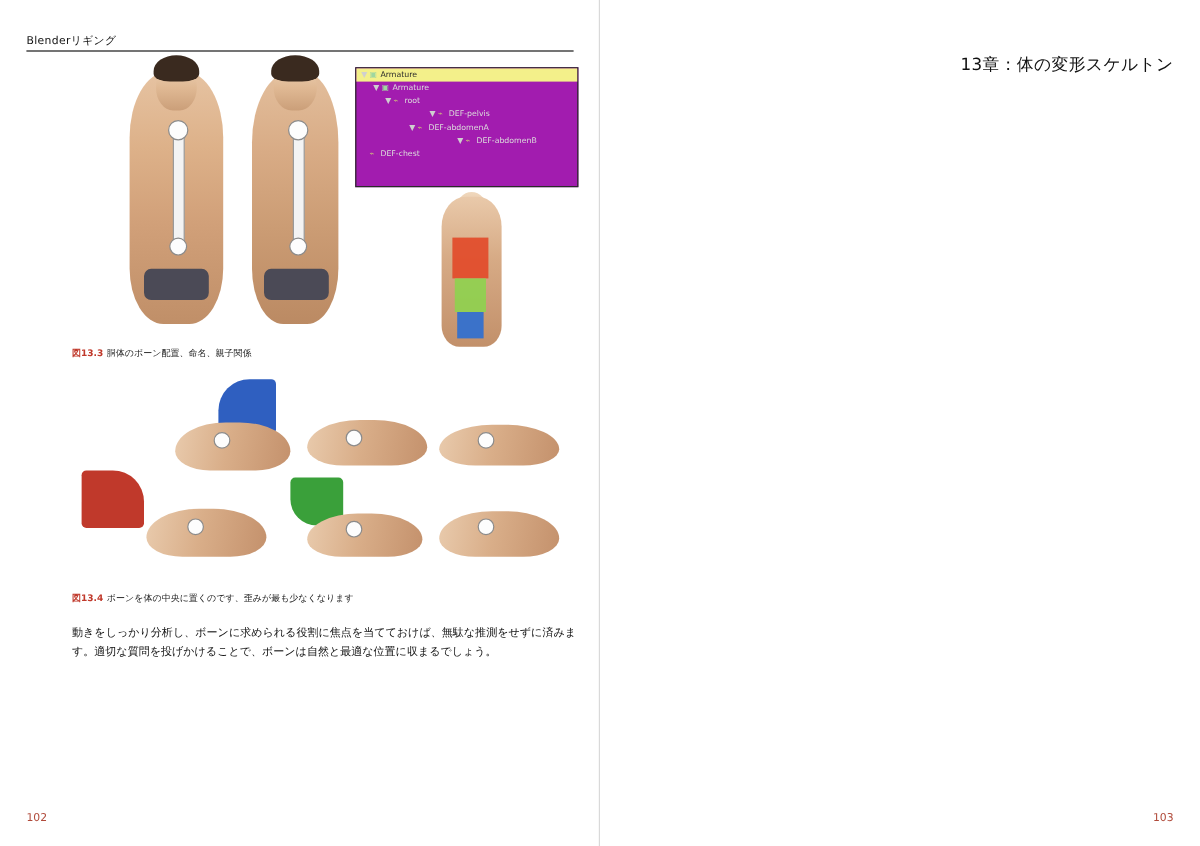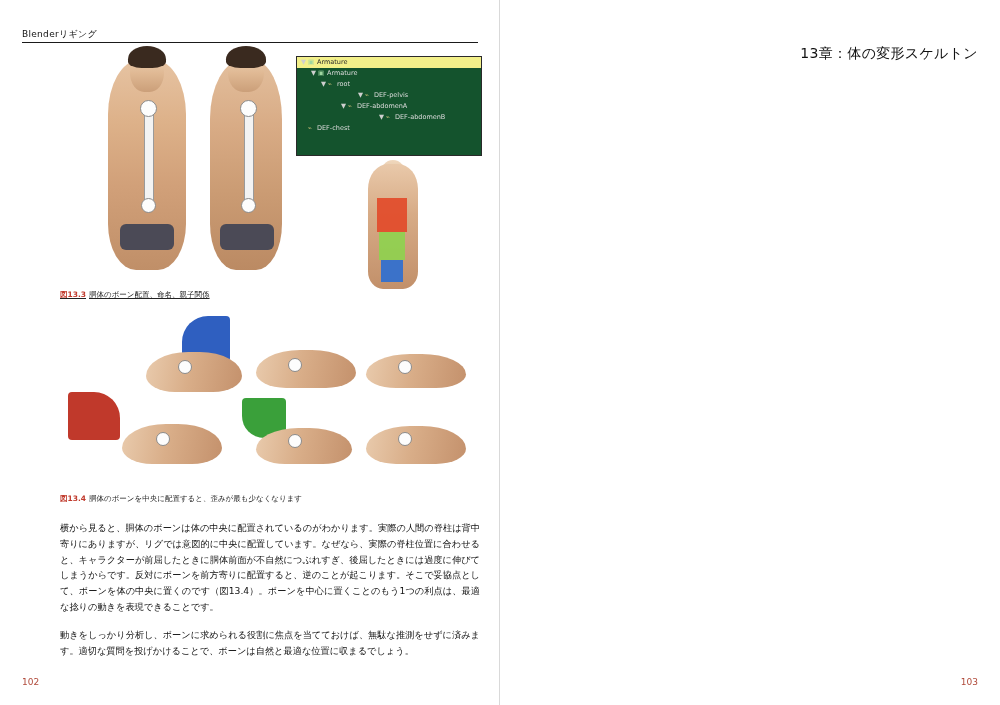--- a/index.html
+++ b/index.html
@@ -44,21 +44,21 @@
     background:linear-gradient(180deg,#e3bf9d 0%,#d8ab85 32%,#cb9c74 62%,#bb8a63 100%);}
   .head-shape{position:absolute;border-radius:48% 48% 42% 42%/55% 55% 45% 45%;
     background:linear-gradient(180deg,#efd6bb 0%,#e0b994 55%,#cb9f79 100%);}
   .hair{position:absolute;border-radius:50% 50% 36% 36%/60% 60% 30% 30%;background:#3a2a1f;}
   .brief{position:absolute;background:#4b4a56;border-radius:6px;}
   .bone-line{position:absolute;background:#f3f3f3;border:1px solid #9a9a9a;}
   .bone-joint{position:absolute;border-radius:50%;background:#fdfdfd;border:1px solid #8b8b8b;}
 
   
   .outliner{position:absolute;left:236px;top:4px;width:184px;height:98px;
-    background:#14532d;border:1px solid #2a2a2a;font-size:6.5px;color:#dcdcdc;
+    background:#a21caf;border:1px solid #2a2a2a;font-size:6.5px;color:#dcdcdc;
     font-family:"DejaVu Sans","Liberation Sans",sans-serif;}
   .outliner .row{height:11px;line-height:11px;padding-left:4px;white-space:nowrap;overflow:hidden;}
   .outliner .row.sel{background:#f3f08a;color:#2a2a2a;}
   .outliner .tri{display:inline-block;width:7px;color:#cfcfcf;}
   .outliner .ic{display:inline-block;width:9px;color:#9fd7a0;}
   .outliner .ic.bone{color:#cfc07a;}
 
   
   .mini-fig{position:absolute;left:300px;top:112px;width:66px;height:125px;}
   .mini-body{position:absolute;left:8px;top:0;width:50px;height:125px;border-radius:40% 40% 30% 30%/20% 20% 14% 14%;
@@ -76,21 +76,21 @@
   .wedge{position:absolute;}
   .wedge-red{background:#c0392b;}
   .wedge-blue{background:#2f5fc0;}
   .wedge-green{background:#3aa03a;}
 
   
   .bodytext{position:absolute;font-size:9.2px;line-height:1.72;color:#111;text-align:justify;}
   .bodytext p{margin:0 0 12px 0;}
   .bt-left{left:60px;top:520px;width:420px;}
 
-  .cap133{left:60px;top:290px;width:300px;text-decoration:underline;}
+  .cap133{left:60px;top:290px;width:300px;}
   .cap134{left:60px;top:494px;width:360px;}
 </style>
 </head>
 <body>
 
 <div class="spread">
 
   <div class="page page-left">
 
     <div class="runhead runhead-left">Blenderリギング</div>
@@ -123,21 +123,21 @@
         </div>
         <div class="row" style="padding-left:24px;">
           <span class="tri">▼</span><span class="ic bone">⌁</span><span>root</span>
         </div>
         <div class="row" style="padding-left:34px;margin-left:27px;">
           <span class="tri">▼</span><span class="ic bone">⌁</span><span>DEF-pelvis</span>
         </div>
         <div class="row" style="padding-left:44px;">
           <span class="tri">▼</span><span class="ic bone">⌁</span><span>DEF-abdomenA</span>
         </div>
-        <div class="row" style="padding-left:82px;">
+        <div class="row" style="padding-left:64px;margin-left:20px;">
           <span class="tri">▼</span><span class="ic bone">⌁</span><span>DEF-abdomenB</span>
         </div>
         <div class="row" style="">
           <span class="tri"></span><span class="ic bone">⌁</span><span>DEF-chest</span>
         </div>
       </div>
 
       <div class="mini-fig">
         <div class="mini-head"></div>
         <div class="mini-body"></div>
@@ -165,25 +165,24 @@
       <div class="lay-body" style="left:62px;top:116px;width:100px;height:40px;"></div>
       <div class="bone-joint" style="left:96px;top:124px;width:12px;height:12px;"></div>
       <div class="wedge wedge-green" style="left:182px;top:90px;width:44px;height:40px;border-radius:4px 4px 4px 22px;"></div>
       <div class="lay-body" style="left:196px;top:120px;width:96px;height:36px;"></div>
       <div class="bone-joint" style="left:228px;top:126px;width:12px;height:12px;"></div>
       <div class="lay-body" style="left:306px;top:118px;width:100px;height:38px;"></div>
       <div class="bone-joint" style="left:338px;top:124px;width:12px;height:12px;"></div>
     </div>
 
     <div class="caption cap134">
-      <span class="cap-num">図13.4</span><span>胴体のボーンを中央に配置すると、歪みが最も少なくなります</span>
+      <span class="cap-num">図13.4</span><span>ボーンを体の中央に置くのです、歪みが最も少なくなります</span>
     </div>
 
     <div class="bodytext bt-left">
-      <p>横から見ると、胴体のボーンは体の中央に配置されているのがわかります。実際の人間の脊柱は背中寄りにありますが、リグでは意図的に中央に配置しています。なぜなら、実際の脊柱位置に合わせると、キャラクターが前屈したときに胴体前面が不自然につぶれすぎ、後屈したときには過度に伸びてしまうからです。反対にボーンを前方寄りに配置すると、逆のことが起こります。そこで妥協点として、ボーンを体の中央に置くのです（図13.4）。ボーンを中心に置くことのもう1つの利点は、最適な捻りの動きを表現できることです。</p>
       <p>動きをしっかり分析し、ボーンに求められる役割に焦点を当てておけば、無駄な推測をせずに済みます。適切な質問を投げかけることで、ボーンは自然と最適な位置に収まるでしょう。</p>
     </div>
 
     <div class="folio folio-left">102</div>
   </div>
 
   <div class="gutter"></div>
 
   <div class="page page-right">
 

